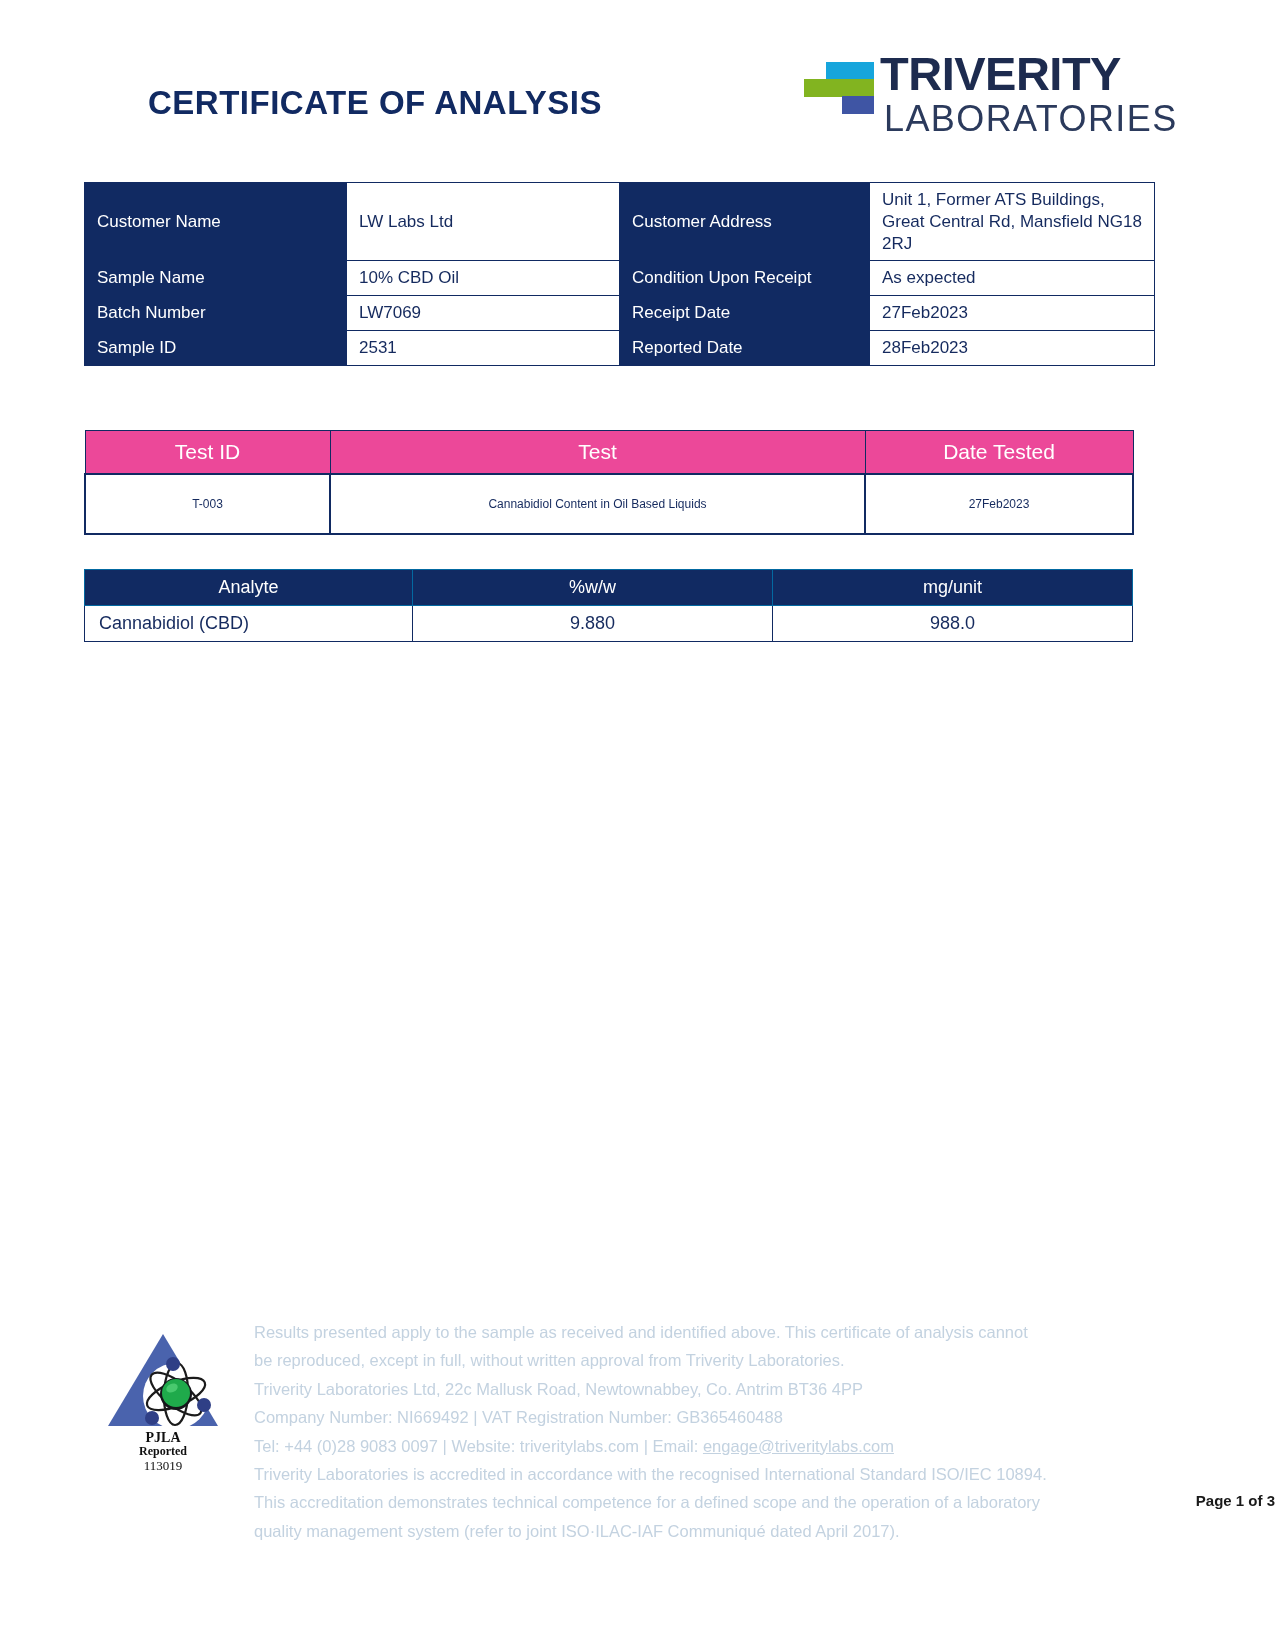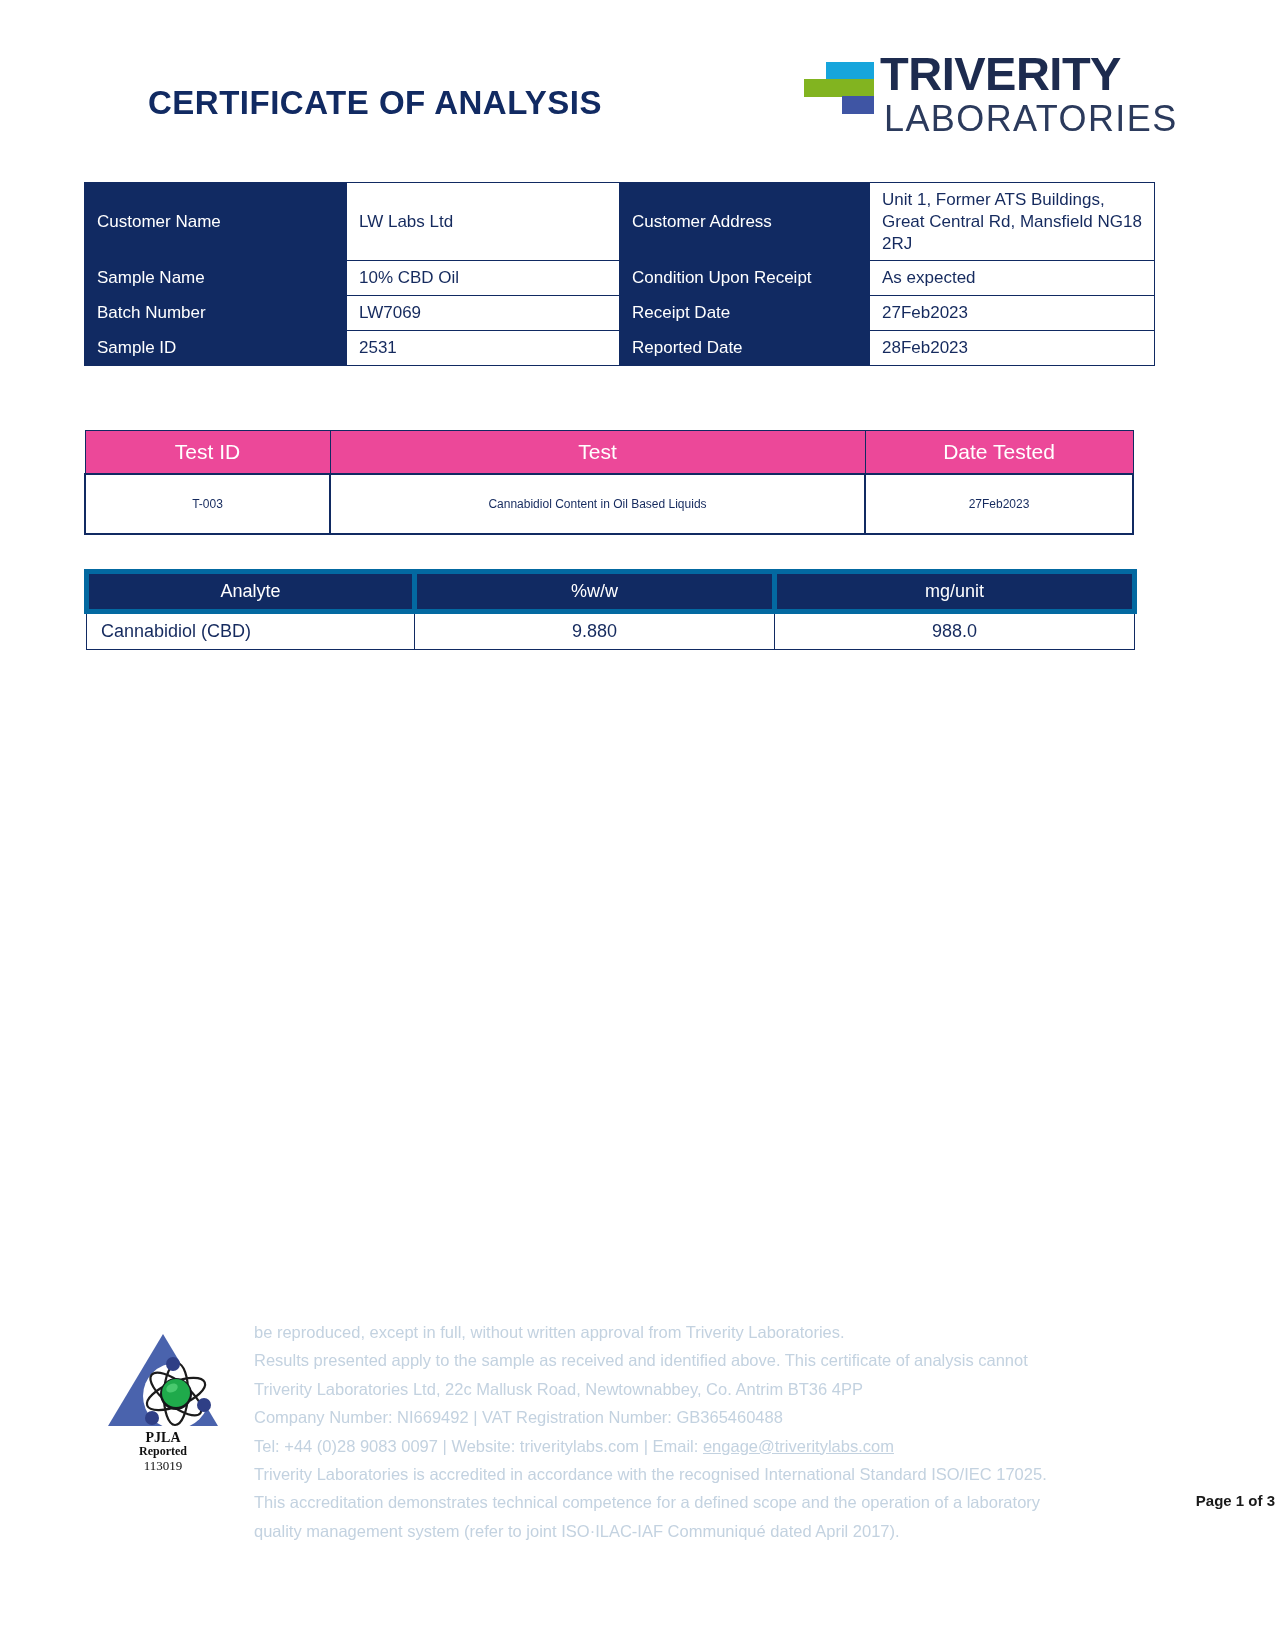--- a/index.html
+++ b/index.html
@@ -157,21 +157,21 @@
     width: 1048px;
     border-collapse: collapse;
     table-layout: fixed;
   }
   .analyte-table th {
     background: #112a62;
     color: #ffffff;
     font-size: 18px;
     font-weight: normal;
     padding: 7px 4px;
-    border: 5px solid #0369a1;
+    border: 1px solid #0369a1;
     text-align: center;
   }
   .analyte-table td {
     border: 1px solid #112a62;
     font-size: 18px;
     padding: 7px 14px;
     color: #152a5e;
     background: #ffffff;
     text-align: center;
   }
@@ -376,24 +376,24 @@
       <circle cx="69" cy="38" r="7" fill="#2f3f86"></circle>
       <circle cx="100" cy="79" r="7" fill="#2f3f86"></circle>
       <circle cx="48" cy="92" r="7" fill="#2f3f86"></circle>
     </svg>
     <div class="pjla-label">PJLA</div>
     <div class="pjla-sub">Reported</div>
     <div class="pjla-num">113019</div>
   </div>
 
   <div class="footer-text">
+    <div class="line">Results presented apply to the sample as received and identified above. This certificate of analysis cannot</div>
     <div class="line">be reproduced, except in full, without written approval from Triverity Laboratories.</div>
-    <div class="line">Results presented apply to the sample as received and identified above. This certificate of analysis cannot</div>
     <div class="line">Triverity Laboratories Ltd, 22c Mallusk Road, Newtownabbey, Co. Antrim BT36 4PP</div>
     <div class="line">Company Number: NI669492 | VAT Registration Number: GB365460488</div>
     <div class="line"><span>Tel: +44 (0)28 9083 0097 | Website: triveritylabs.com | Email: </span><span class="email">engage@triveritylabs.com</span></div>
-    <div class="line">Triverity Laboratories is accredited in accordance with the recognised International Standard ISO/IEC 17025.</div>
+    <div class="line">Triverity Laboratories is accredited in accordance with the recognised International Standard ISO/IEC 10894.</div>
     <div class="line">This accreditation demonstrates technical competence for a defined scope and the operation of a laboratory</div>
     <div class="line">quality management system (refer to joint ISO·ILAC-IAF Communiqué dated April 2017).</div>
   </div>
 </div>
 
 <div class="page-number">Page 1 of 3</div>
 
 </body></html>

